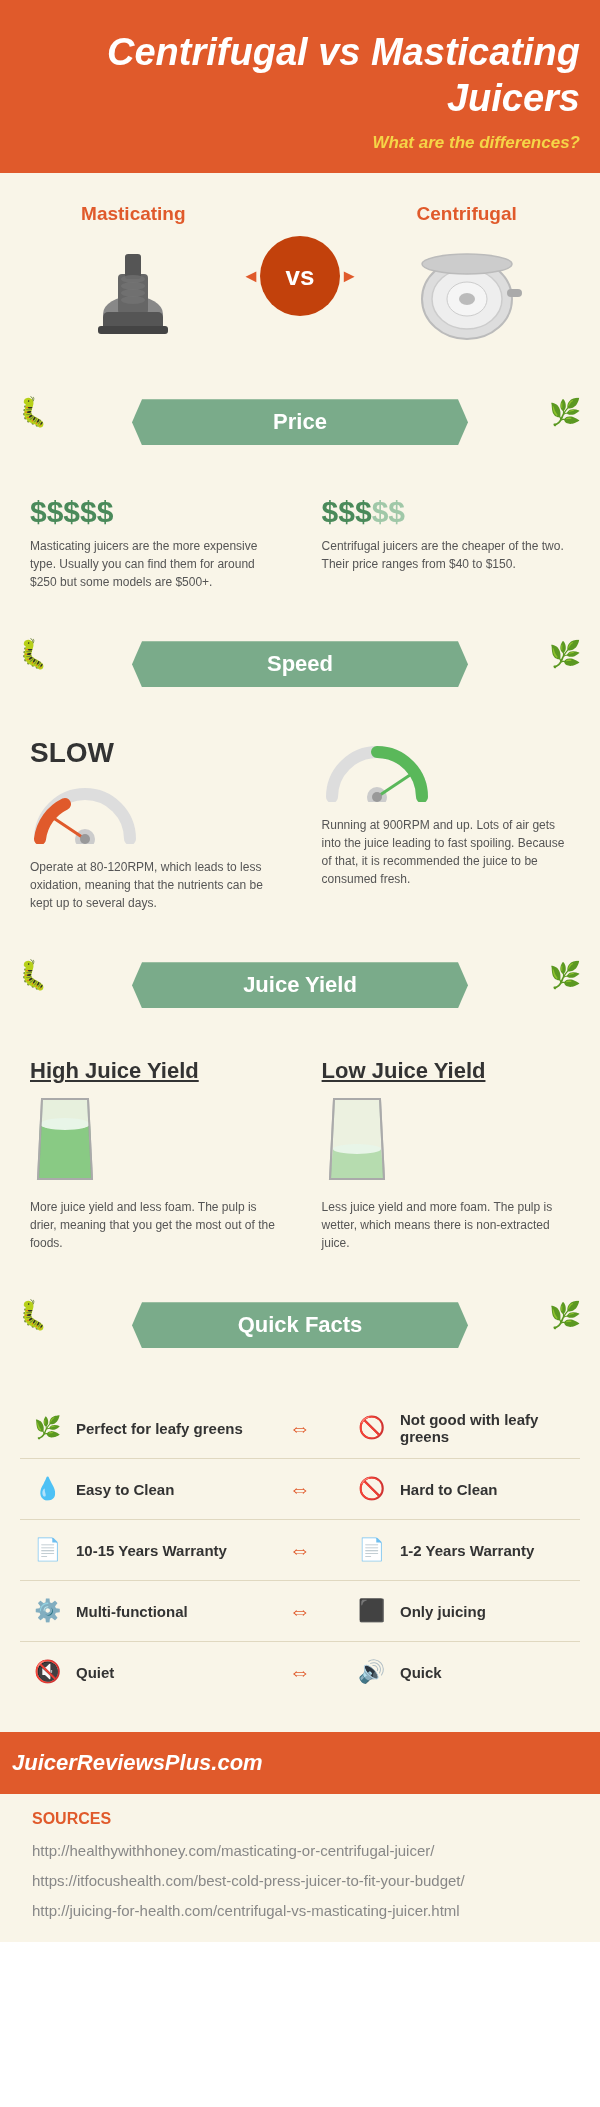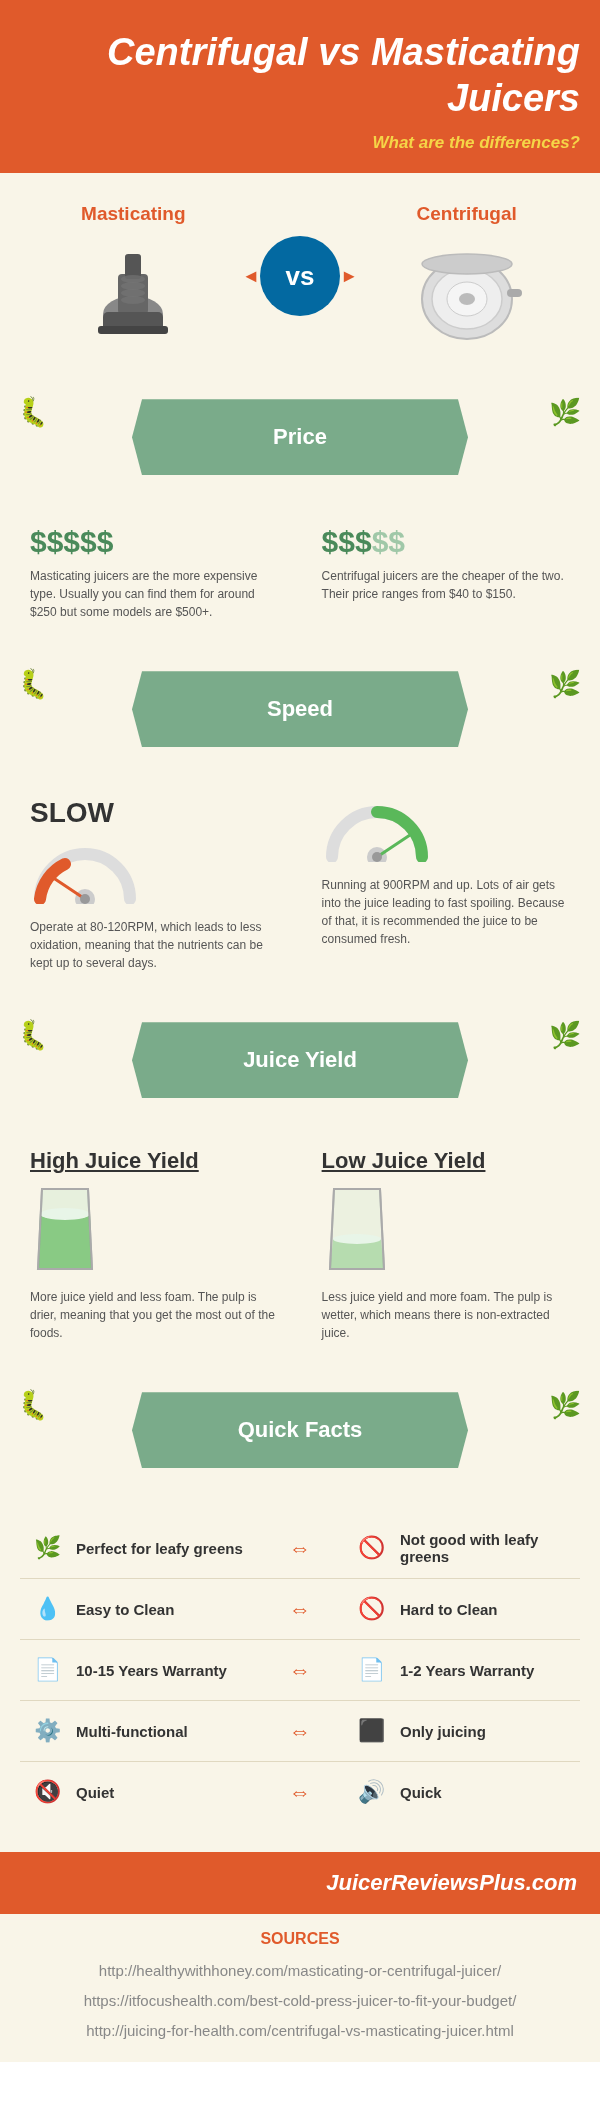--- a/index.html
+++ b/index.html
@@ -54,21 +54,21 @@
     .juicer-img {
       width: 130px;
       height: 110px;
       display: flex;
       align-items: center;
       justify-content: center;
     }
     .vs-circle {
       width: 80px;
       height: 80px;
-      background: #0369a1;
+      background: #c2410c;
       border-radius: 50%;
       display: flex;
       align-items: center;
       justify-content: center;
       font-size: 26px;
       font-weight: 900;
       color: #fff;
       position: relative;
     }
     .vs-circle::before {
@@ -92,21 +92,21 @@
       height: 100px;
     }
     .cent-juicer {
       width: 120px;
       height: 100px;
     }
     .section-header {
       background: #7aab8a;
       color: #fff;
       text-align: center;
-      padding: 25px 40px;
+      padding: 10px 40px;
       font-size: 22px;
       font-weight: bold;
       margin: 0 auto 25px;
       display: block;
       width: 60%;
       clip-path: polygon(10px 0%, calc(100% - 10px) 0%, 100% 50%, calc(100% - 10px) 100%, 10px 100%, 0% 50%);
     }
 
     .section-divider {
       display: flex;
@@ -209,33 +209,33 @@
       display: flex;
       align-items: center;
       justify-content: center;
       font-size: 22px;
       flex-shrink: 0;
     }
 
     
     .footer {
       background: #e05a2b;
-      text-align: right;
-      padding: 18px 23px;
+      text-align: left;
+      padding: 18px 12px;
     }
     .footer-title {
       color: #fff;
       font-size: 22px;
       font-weight: bold;
       font-style: italic;
     }
 
     .sources-section {
       background: #f9f5e8;
-      text-align: center;
+      text-align: left;
       padding: 16px 32px;
     }
     .sources-title {
       color: #e05a2b;
       font-size: 16px;
       font-weight: bold;
       margin-bottom: 8px;
     }
     .sources-link {
       font-size: 15px;

